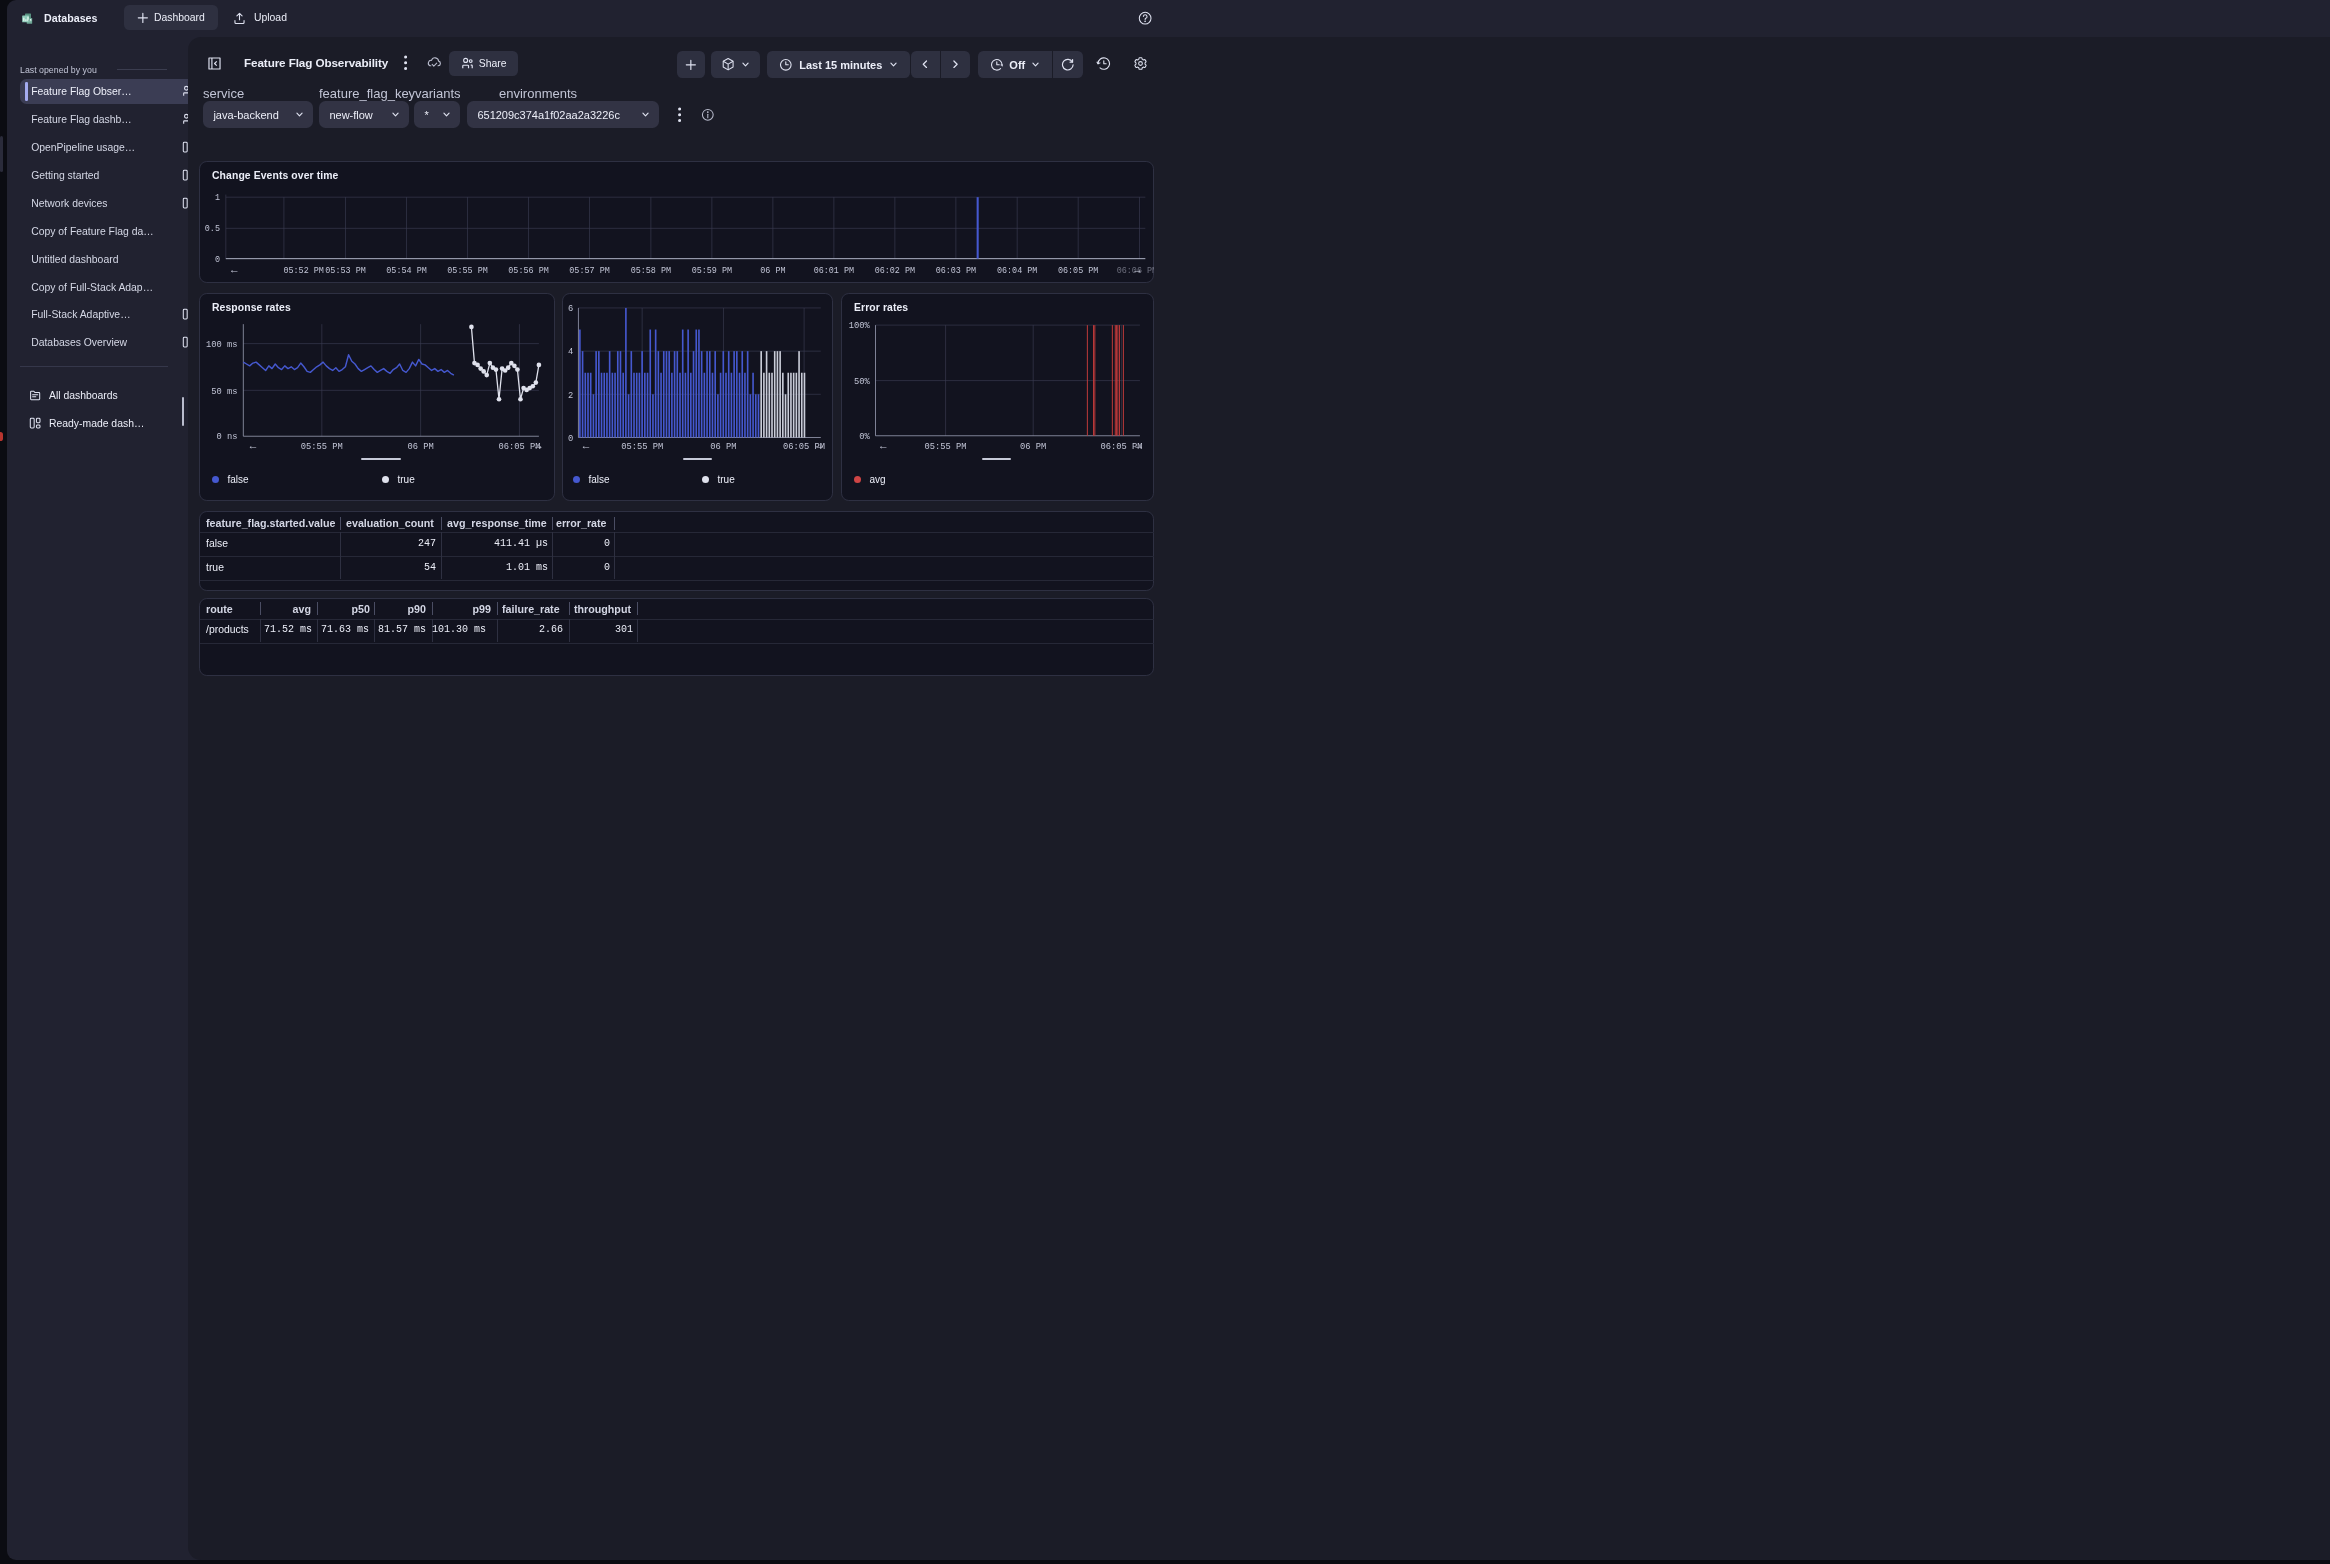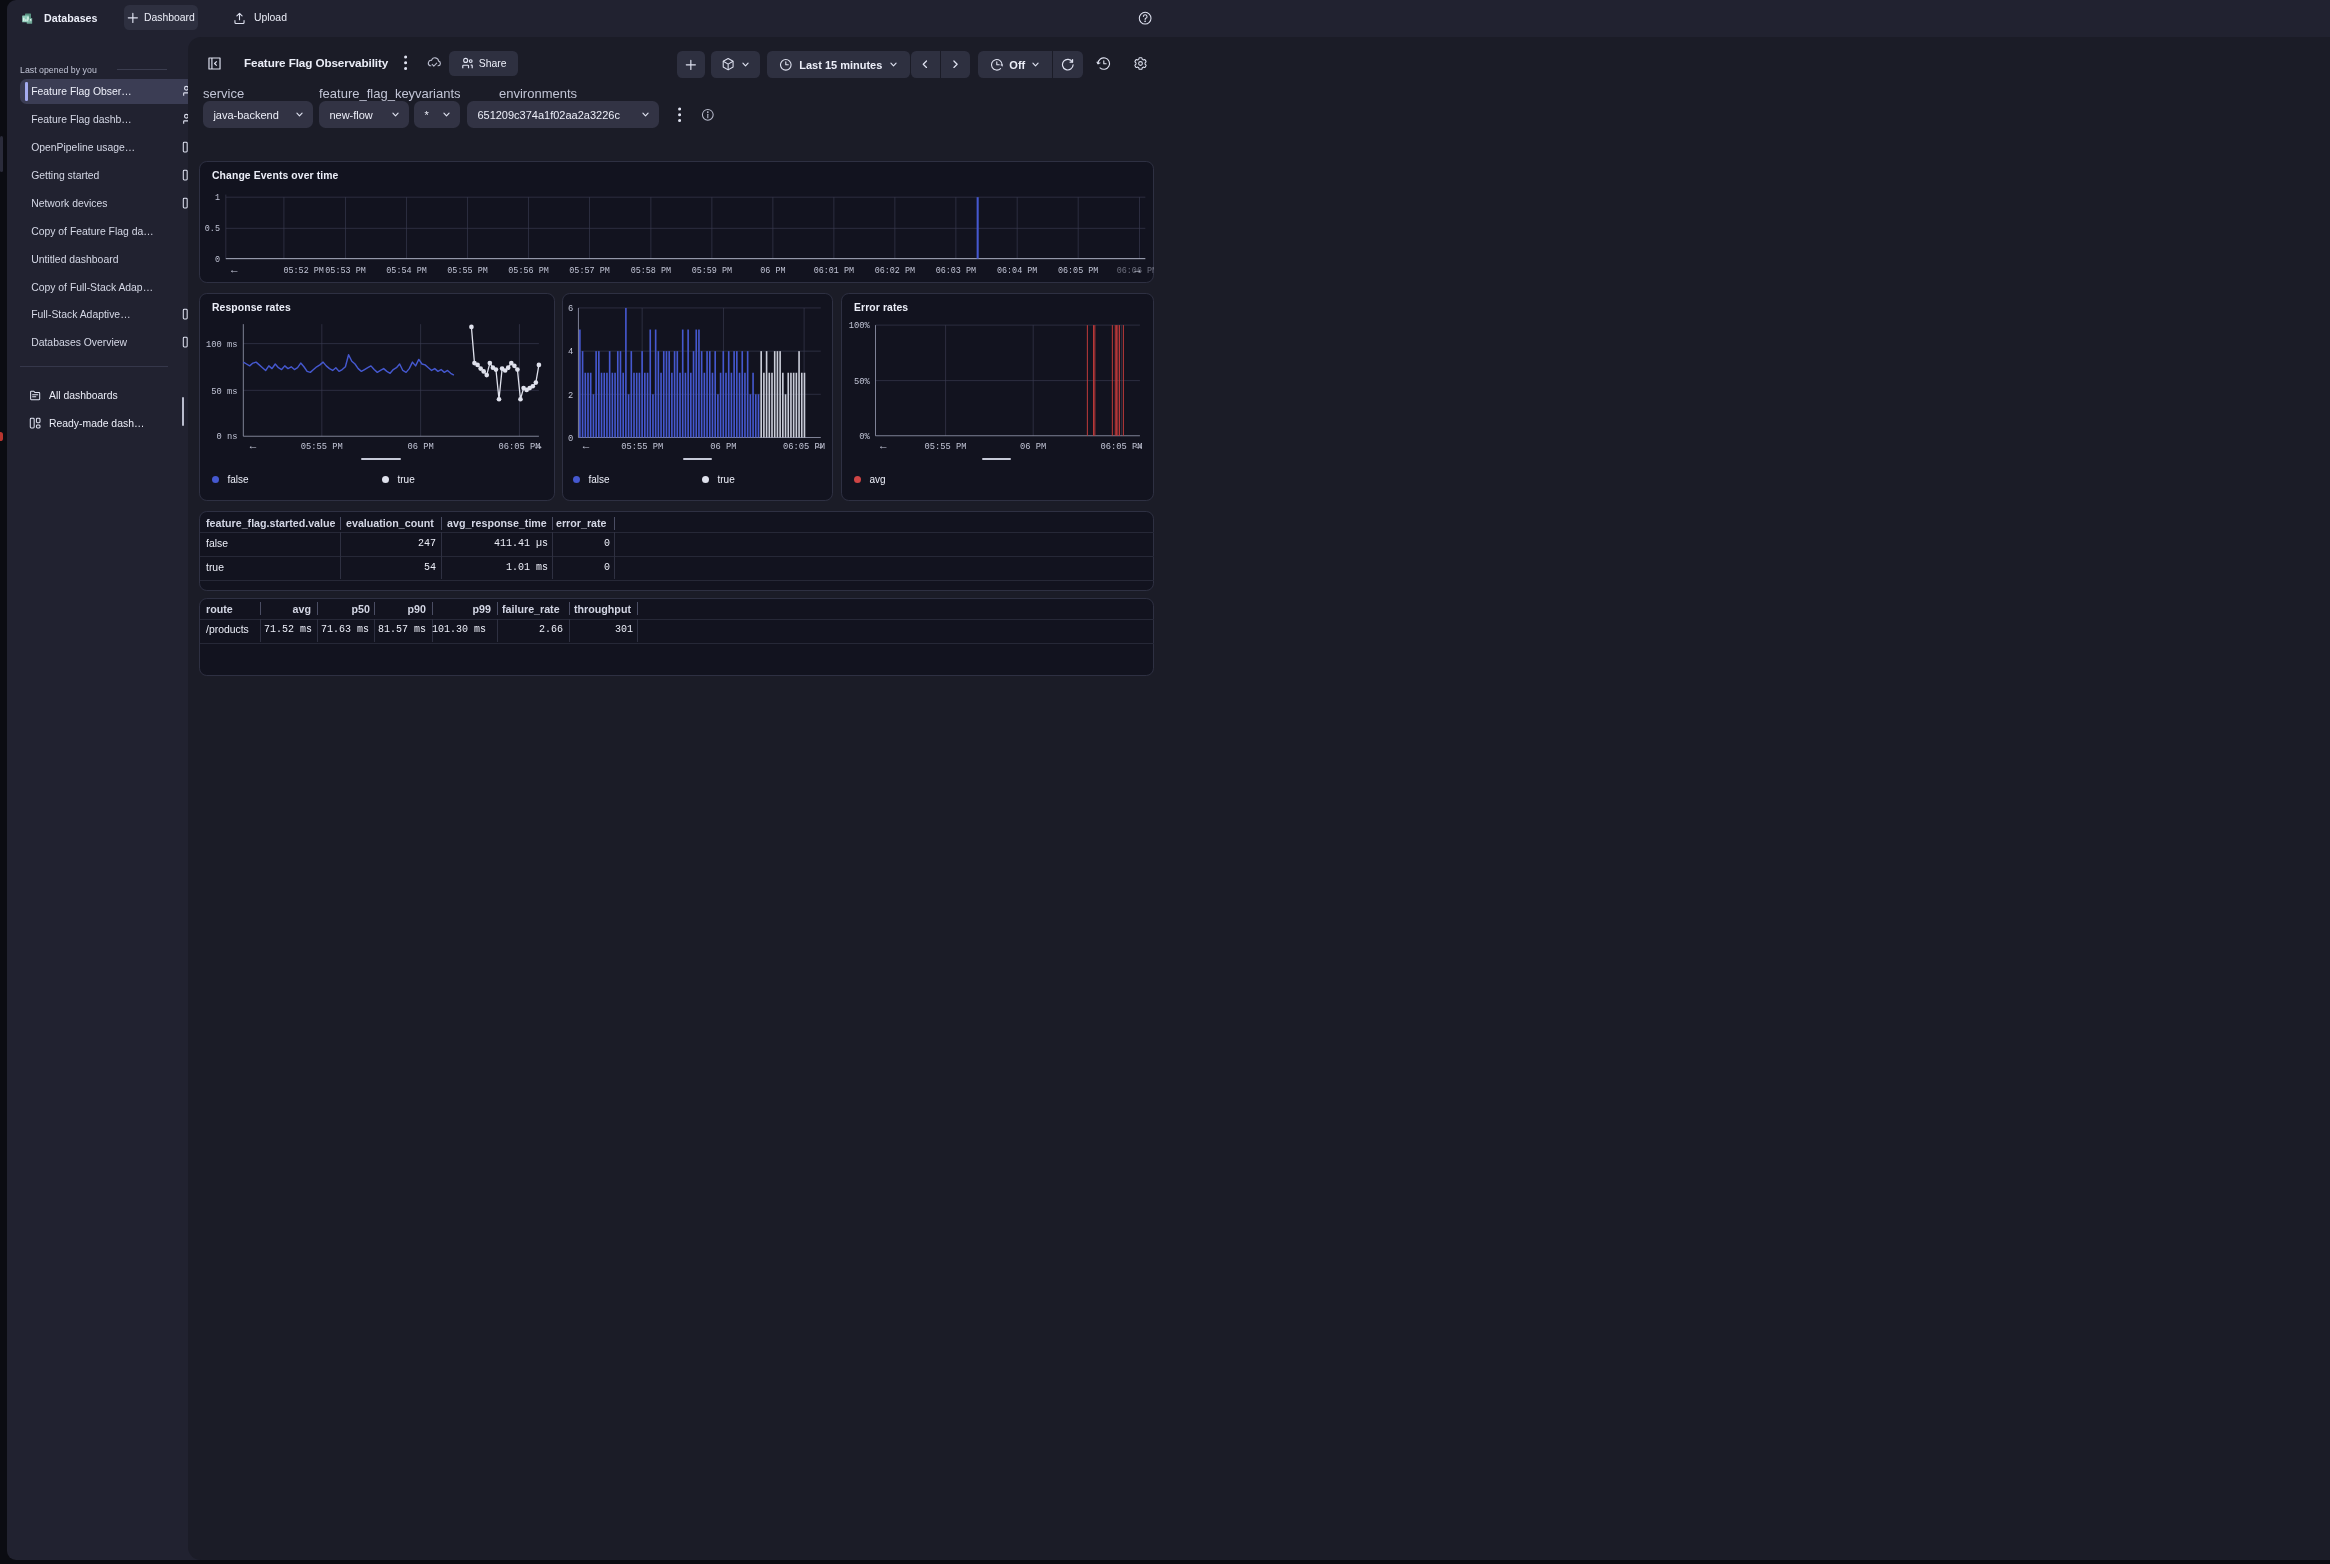--- a/index.html
+++ b/index.html
@@ -27,21 +27,21 @@
 <rect x="6.2" y="2.2" width="9.2" height="9.2" rx="0.8" fill="#57907f"></rect>
 <rect x="8.8" y="9.2" width="8.4" height="8.8" rx="0.8" fill="#6ba392"></rect>
 <rect x="1.8" y="5.2" width="10.6" height="10.6" rx="0.8" fill="#8ecbb9"></rect>
 <rect x="3.4" y="8.6" width="1.9" height="5.6" rx="0.6" fill="#eafaf4"></rect>
 <rect x="6.6" y="11" width="1.9" height="3.2" rx="0.6" fill="#eafaf4"></rect>
 <rect x="9.8" y="7" width="1.9" height="7.2" rx="0.6" fill="#eafaf4"></rect>
 <circle cx="13.8" cy="13.4" r="2.8" fill="#7fb5a4"></circle>
 <path d="M13.8 13.4 L13.8 10.6 A2.8 2.8 0 0 1 16.5 12.6 Z" fill="#eafaf4"></path>
 </svg></div>
 <div style="position:absolute;left:44px;top:11.7px;font-size:10.7px;font-weight:700;color:#eceef8;">Databases</div>
-<div class="btn" style="left:124px;top:5.2px;width:74px;height:25px;font-size:10.4px;">
+<div class="btn" style="left:124px;top:5.2px;width:94px;height:25px;font-size:10.4px;">
     <svg width="11.7" height="11.7" viewBox="0 0 18 18">
       <g stroke="#dfe2f0" stroke-width="1.8" stroke-linecap="round">
         <path d="M9 2v14M2 9h14"></path>
       </g>
     </svg>
     <span>Dashboard</span>
   </div>
 <div style="position:absolute;left:233px;top:11.7px;"><svg width="13" height="13" viewBox="0 0 20 20">
       <g fill="none" stroke="#dfe2f0" stroke-width="1.7" stroke-linecap="round" stroke-linejoin="round">
         <path d="M10 12V2.5"></path>

